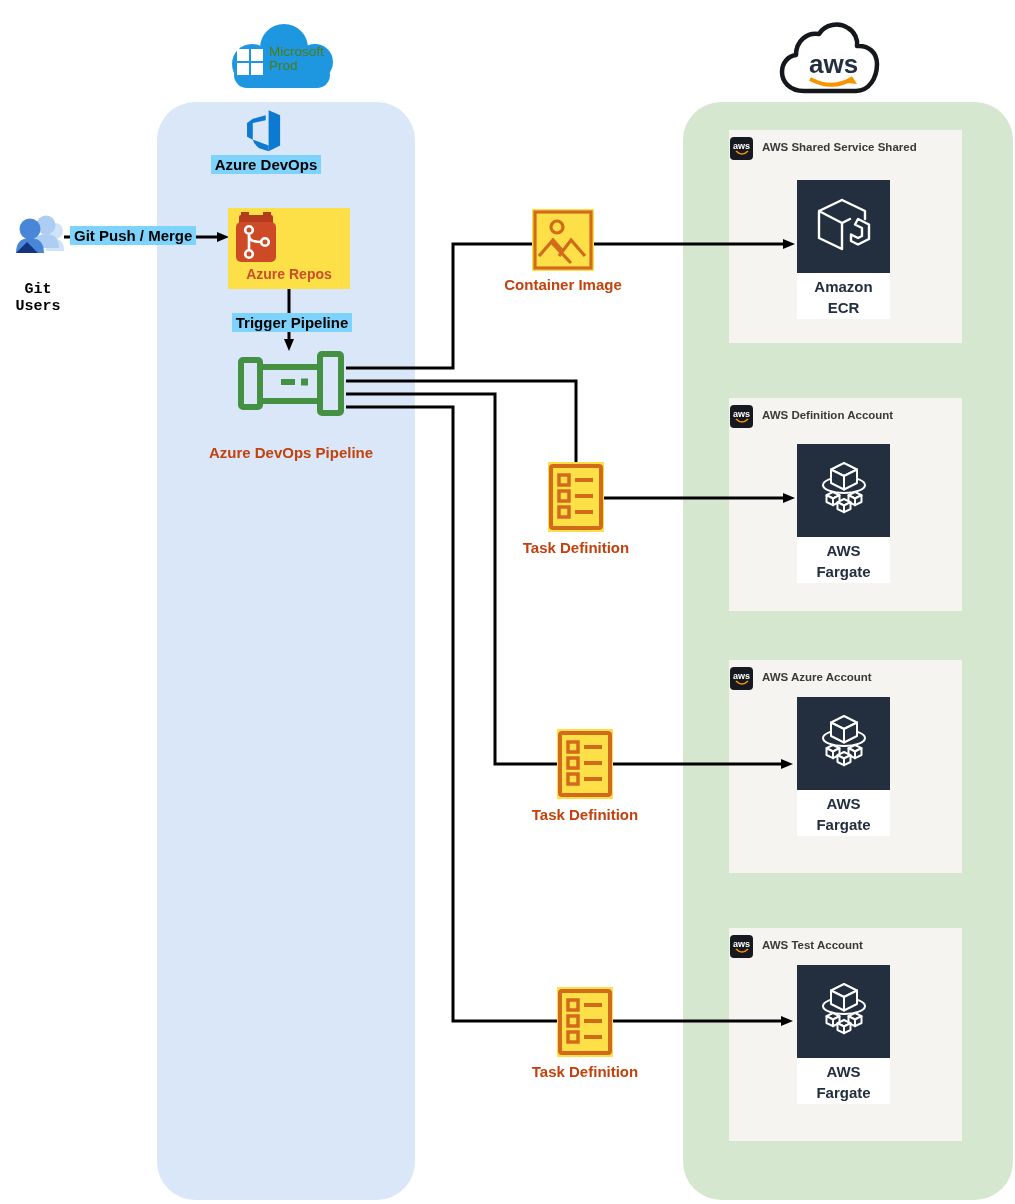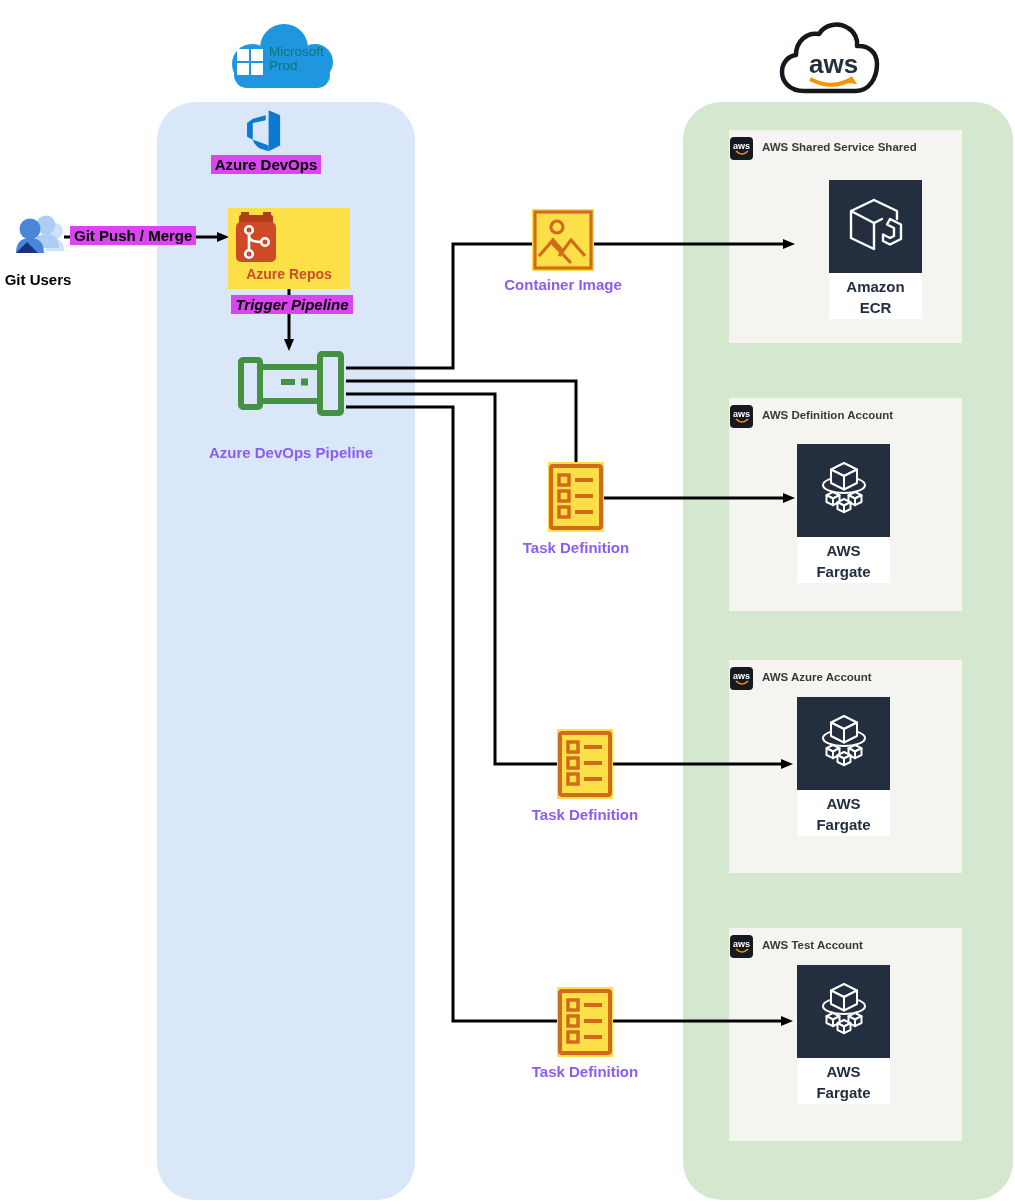--- a/index.html
+++ b/index.html
@@ -9,31 +9,31 @@
   #blue-col{left:157px;top:102px;width:258px;height:1098px;background:#d9e7f9;}
   #green-col{left:683px;top:102px;width:330px;height:1098px;background:#d6e7d0;}
   .acct-box{position:absolute;left:729px;width:233px;height:213px;background:#f5f4f1;z-index:2;}
   .badge{position:absolute;left:1px;top:7px;width:23px;height:23px;background:#16191f;border-radius:4px;
          display:flex;flex-direction:column;align-items:center;justify-content:center;}
   .badge span{color:#ffffff;font-size:9px;font-weight:bold;line-height:8px;}
   .acct-label{position:absolute;left:33px;top:11px;font-size:11.5px;font-weight:bold;color:#3a3a3a;white-space:nowrap;}
   #overlay{position:absolute;left:0;top:0;z-index:3;}
   .node{position:absolute;z-index:4;}
   .lbl{position:absolute;z-index:4;text-align:center;font-weight:bold;font-size:15px;color:#000000;}
-  .lbl.navy{color:#8b5cf6;}
-  .lbl .wbg{background:#d946ef;padding:1px 4px;}
+  .lbl.navy{color:#c2410c;}
+  .lbl .wbg{background:#7dd3fc;padding:1px 4px;}
   .whitebox{background:#fde047;}
   .svc{position:absolute;width:93px;z-index:4;}
   .svc-icon{width:93px;height:93px;background:#232f3e;display:flex;align-items:center;justify-content:center;}
   .svc-label{width:93px;height:46px;background:#ffffff;text-align:center;font-weight:bold;
              font-size:15px;line-height:21px;color:#232f3e;padding-top:3px;box-sizing:border-box;}
   #flag{position:absolute;left:237px;top:49px;width:26px;height:26px;display:grid;z-index:4;
         grid-template-columns:12px 12px;grid-template-rows:12px 12px;gap:2px;}
   #flag div{background:#ffffff;}
-  #ms-text{position:absolute;left:269px;top:45px;z-index:4;color:#0f766e;font-size:13.5px;line-height:14px;}
+  #ms-text{position:absolute;left:269px;top:45px;z-index:4;color:#4d7c0f;font-size:13.5px;line-height:14px;}
   #repos-box{left:228px;top:208px;width:122px;height:81px;}
   #repos-label{position:absolute;left:0;top:58px;width:100%;text-align:center;
                font-size:14px;font-weight:600;color:#c94e2c;}
 </style>
 </head>
 <body>
 
 <div id="canvas">
 
   <div id="blue-col" class="col"></div>
@@ -139,21 +139,21 @@
     <svg width="60" height="60" viewBox="0 0 60 60">
       <circle cx="47" cy="25" r="8" fill="#cfe2f8"></circle>
       <path d="M38 45 Q38 33 47 33 Q56 33 56 45 Z" fill="#cfe2f8"></path>
       <circle cx="38" cy="19" r="9.5" fill="#aecdf2"></circle>
       <path d="M25 42 Q25 28 38 28 Q51 28 51 42 Z" fill="#aecdf2"></path>
       <circle cx="22" cy="23" r="10.5" fill="#4a86d8"></circle>
       <path d="M8 47 Q8 32 22 32 Q36 32 36 47 Z" fill="#4a86d8"></path>
       <path d="M8 47 L30 47 L19 36 Z" fill="#16337f"></path>
     </svg>
   </div>
-  <div class="lbl" style="left:0;top:271px;width:76px;">Git Users</div>
+  <div class="lbl" style="left:0;top:281px;width:76px;font-family:Liberation Mono, monospace;">Git Users</div>
   <div class="lbl" style="left:70px;top:227px;">
     <span class="wbg">Git Push / Merge</span>
   </div>
 
   <div class="node whitebox" id="repos-box">
     <div style="position:absolute;left:6px;top:4px;">
       <svg width="44" height="52" viewBox="0 0 44 52">
         <rect x="7" y="0" width="8" height="5" fill="#b23c1c"></rect>
         <rect x="29" y="0" width="8" height="5" fill="#b23c1c"></rect>
         <rect x="5" y="3" width="34" height="11" rx="2" fill="#b23c1c"></rect>
@@ -165,21 +165,21 @@
         <g stroke="#ffffff" stroke-width="2.6" fill="#ce4a26">
           <circle cx="15" cy="18" r="3.8"></circle>
           <circle cx="15" cy="42" r="3.8"></circle>
           <circle cx="31" cy="30" r="3.8"></circle>
         </g>
       </svg>
     </div>
     <div id="repos-label">Azure Repos</div>
   </div>
 
-  <div class="lbl" style="left:226px;top:296px;width:132px;font-style:italic;">
+  <div class="lbl" style="left:226px;top:314px;width:132px;">
     <span class="wbg">Trigger Pipeline</span>
   </div>
 
   <div class="node" style="left:236px;top:351px;">
     <svg width="110" height="66" viewBox="0 0 110 66">
       <g stroke="#459143" stroke-width="6" fill="none">
         <rect x="5" y="9" width="19" height="47" rx="2"></rect>
         <rect x="84" y="3" width="21" height="59" rx="2"></rect>
         <rect x="24" y="16" width="60" height="34"></rect>
       </g>
@@ -240,21 +240,21 @@
         <rect x="11" y="28" width="10" height="10" stroke-width="3.5"></rect>
         <rect x="11" y="44" width="10" height="10" stroke-width="3.5"></rect>
         <line x1="27" y1="17" x2="45" y2="17" stroke-width="4"></line>
         <line x1="27" y1="33" x2="45" y2="33" stroke-width="4"></line>
         <line x1="27" y1="49" x2="45" y2="49" stroke-width="4"></line>
       </g>
     </svg>
   </div>
   <div class="lbl navy" style="left:515px;top:1063px;width:140px;">Task Definition</div>
 
-  <div class="svc" style="left:797px;top:180px;margin-left:32px;">
+  <div class="svc" style="left:797px;top:180px;">
     <div class="svc-icon">
       <svg width="64" height="64" viewBox="0 0 64 64">
         <g stroke="#ffffff" stroke-width="2.4" fill="none" stroke-linejoin="round" stroke-linecap="round">
           <path d="M30 5 L53 16 V24"></path>
           <path d="M30 5 L7 16 V43 L30 54 V28 L7 16"></path>
           <path d="M30 28 L38 24"></path>
           <path d="M46 24 L57 29.5 V44 L46 49.5 L39 46 V39.5 L46 43 L50 41 V33 L43 29.5 Z"></path>
         </g>
       </svg>
     </div>

